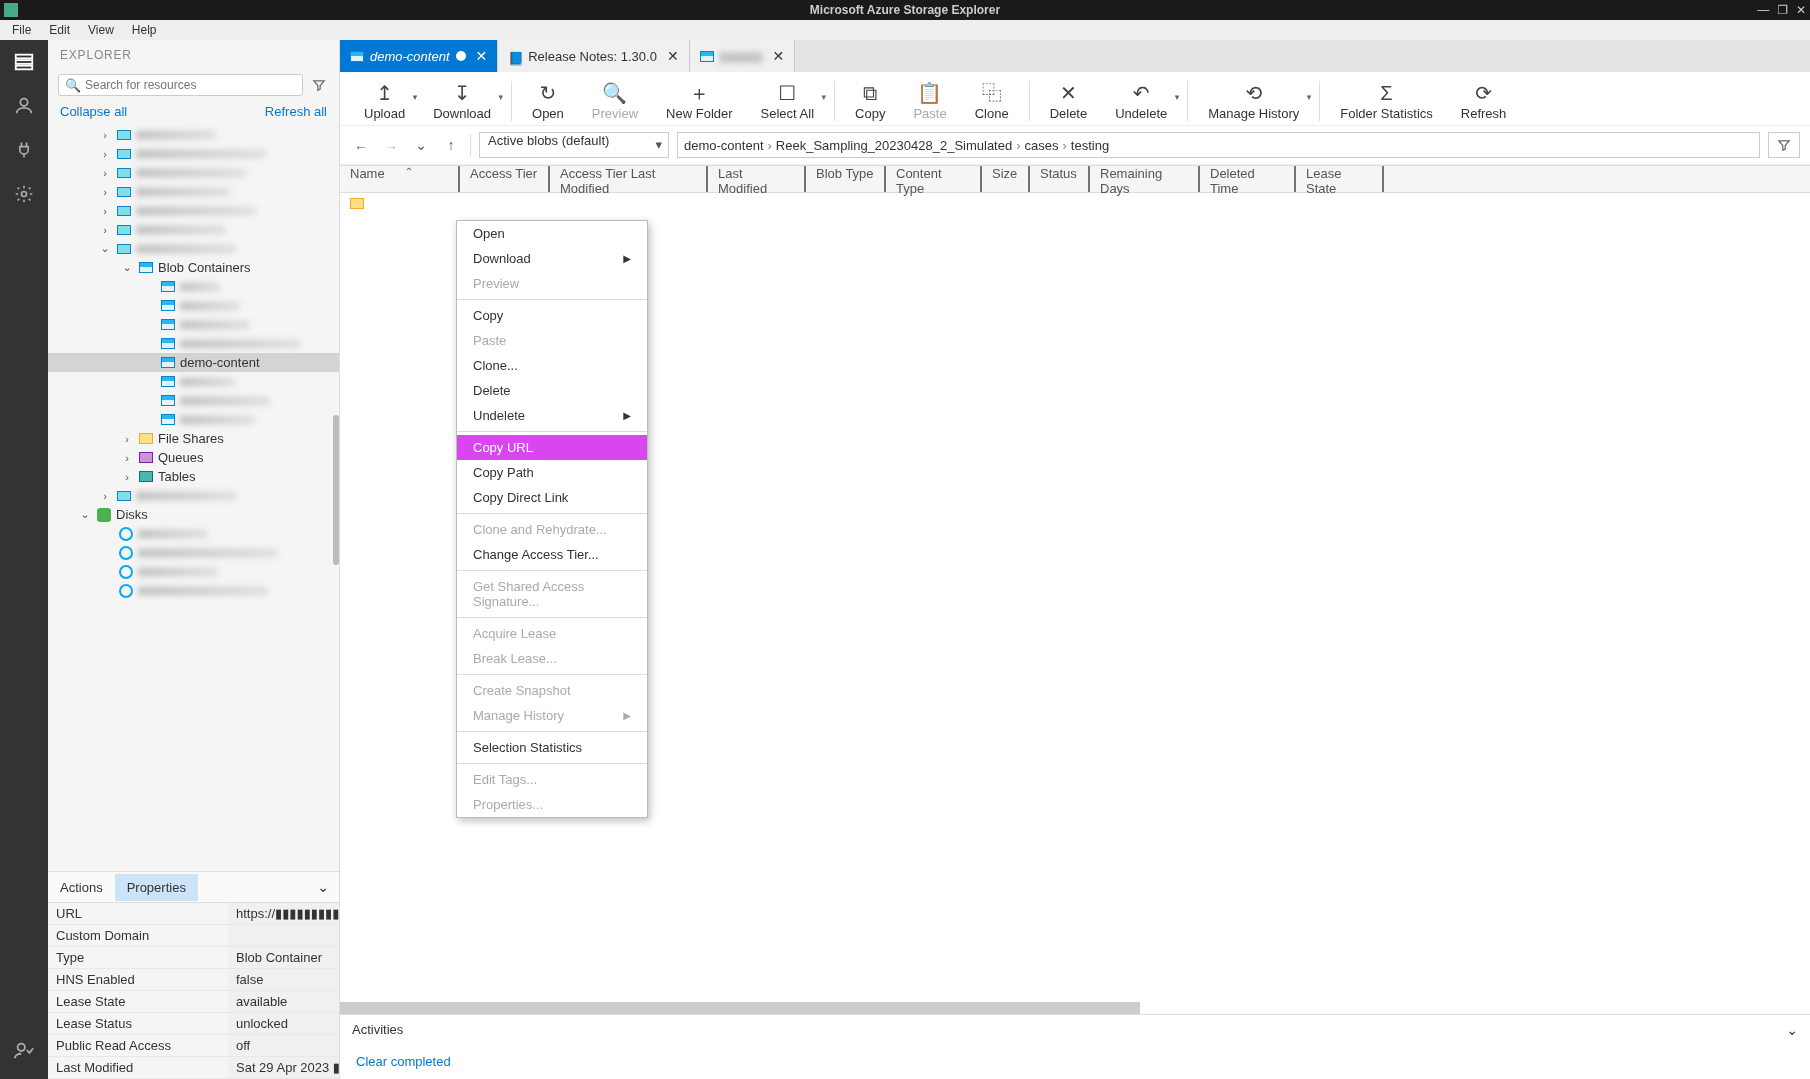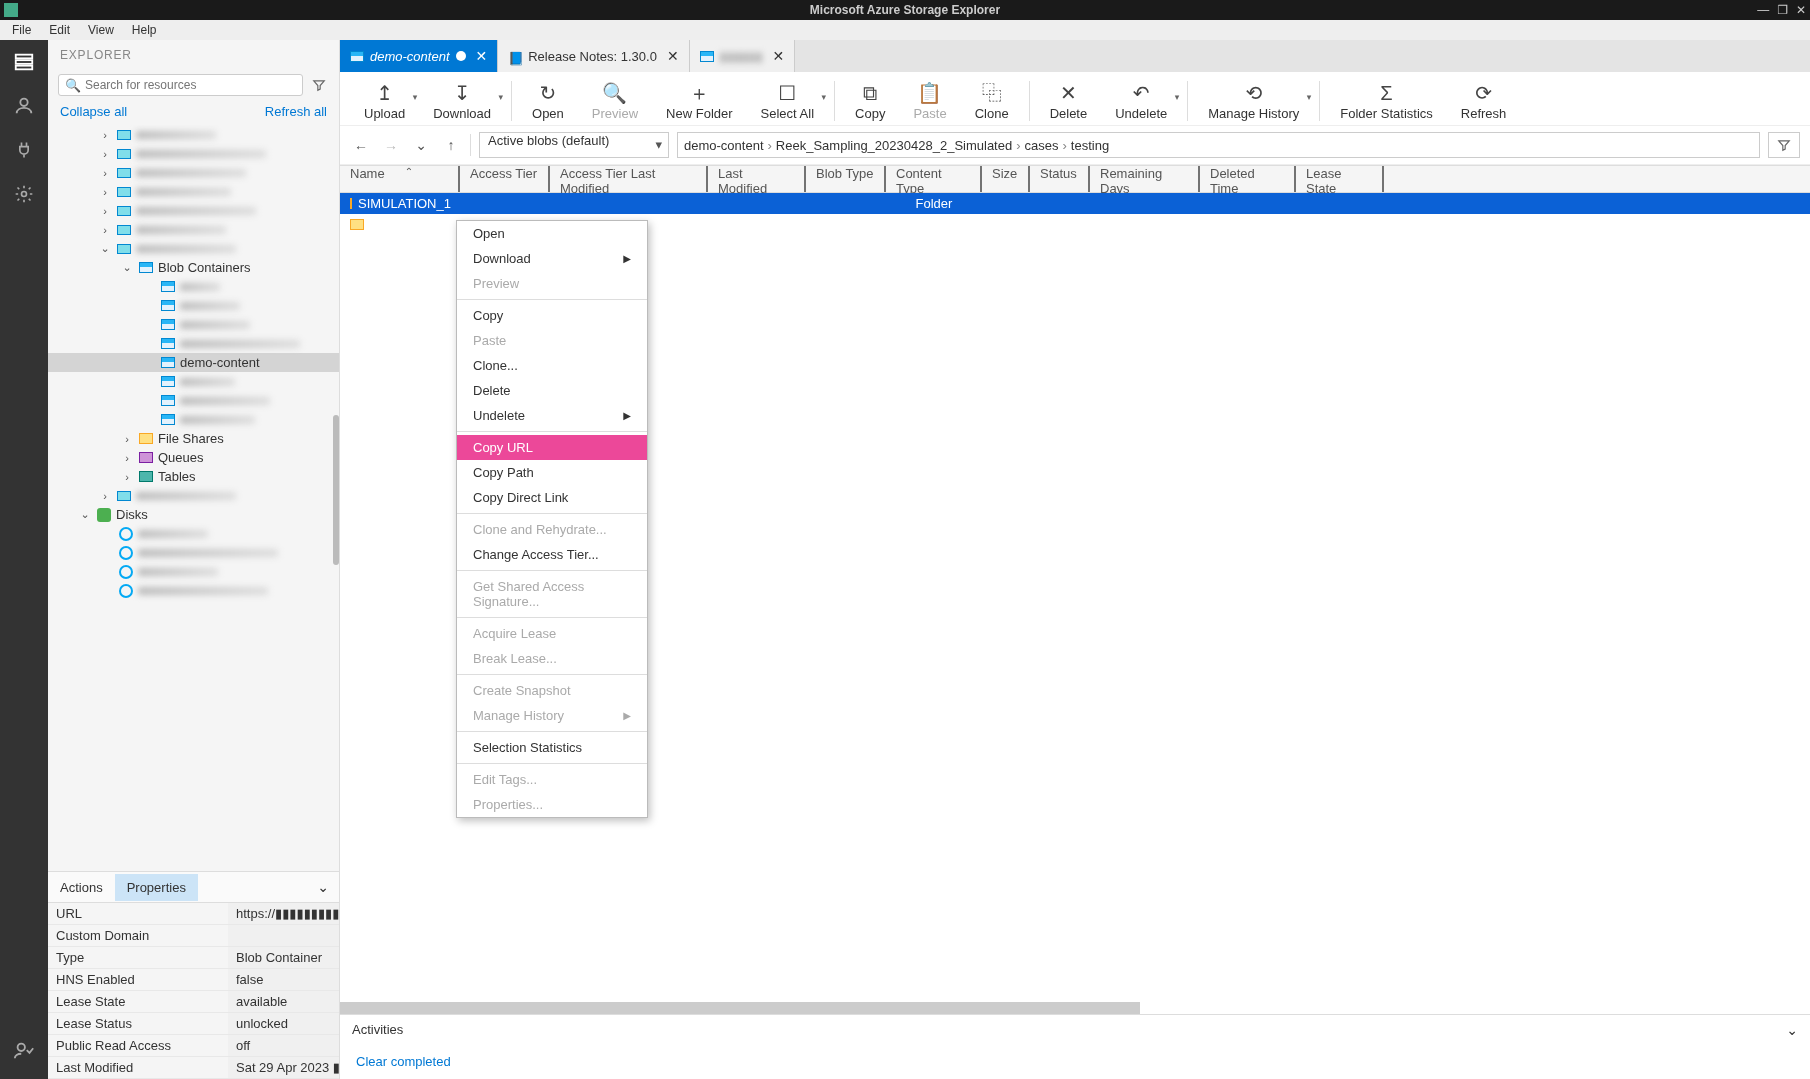--- a/index.html
+++ b/index.html
@@ -76,21 +76,21 @@
 .gr-cell { padding: 0 10px; display: flex; align-items: center; gap: 6px; }
 .h-scroll { position: absolute; left: 0; bottom: 0; height: 12px; width: 800px; background: #ccc; }
 .status-bar { height: 22px; border-top: 1px solid #ddd; display: flex; align-items: center; padding: 0 12px; font-size: 12px; color: #555; background: #fafafa; }
 .activities-bar { height: 30px; border-top: 1px solid #ddd; display: flex; align-items: center; padding: 0 12px; font-size: 13px; background: #fff; }
 .activities-bar .chev-down2 { margin-left: auto; font-size: 14px; }
 .clear-row { padding: 10px 16px; font-size: 13px; }
 .clear-row span { color: #0078d4; cursor: pointer; }
 .context-menu { position: absolute; left: 456px; top: 220px; width: 192px; background: #fff; border: 1px solid #bbb; box-shadow: 2px 3px 8px rgba(0,0,0,0.25); font-size: 13px; z-index: 100; }
 .cm-item { padding: 5px 16px; display: flex; align-items: center; justify-content: space-between; cursor: default; }
 .cm-item.disabled { color: #aaa; }
-.cm-item.hover { background: #ec4899; color: #fff; }
+.cm-item.hover { background: #d946ef; color: #fff; }
 .cm-sep { height: 1px; background: #ddd; margin: 3px 0; }
 .cm-arrow { font-size: 10px; }
 svg { display: block; }
 </style>
 </head>
 <body>
 
 <div class="titlebar">
   <span class="titlebar-icon"></span>
   <span class="titlebar-title">Microsoft Azure Storage Explorer</span>
@@ -510,33 +510,20 @@
         </div>
       <div class="gh-cell" style="width:96px">
           <span>Deleted Time</span>
         </div>
       <div class="gh-cell" style="width:88px">
           <span>Lease State</span>
         </div>
     </div>
 
     <div class="grid-body">
-      <div class="grid-row sel">
-        <div class="gr-cell" style="width:120px">
-            <span class="folder-icon-y"></span>
-            <span>SIMULATION_1</span>
-          </div>
-        <div class="gr-cell" style="width:90px"></div>
-          <div class="gr-cell" style="width:158px"></div>
-          <div class="gr-cell" style="width:98px"></div>
-          <div class="gr-cell" style="width:80px"></div>
-        <div class="gr-cell" style="width:96px; justify-content:center">
-            <span>Folder</span>
-          </div>
-      </div>
       <div class="grid-row">
         <div class="gr-cell" style="width:120px">
             <span class="folder-icon-y"></span>
           </div>
       </div>
       <div class="h-scroll"></div>
     </div>
 
     <div class="activities-bar">
       <span>Activities</span>

